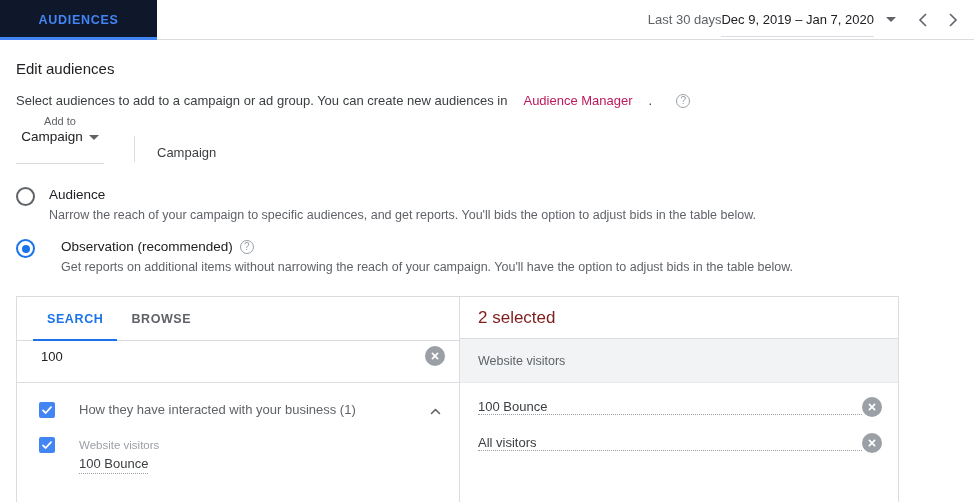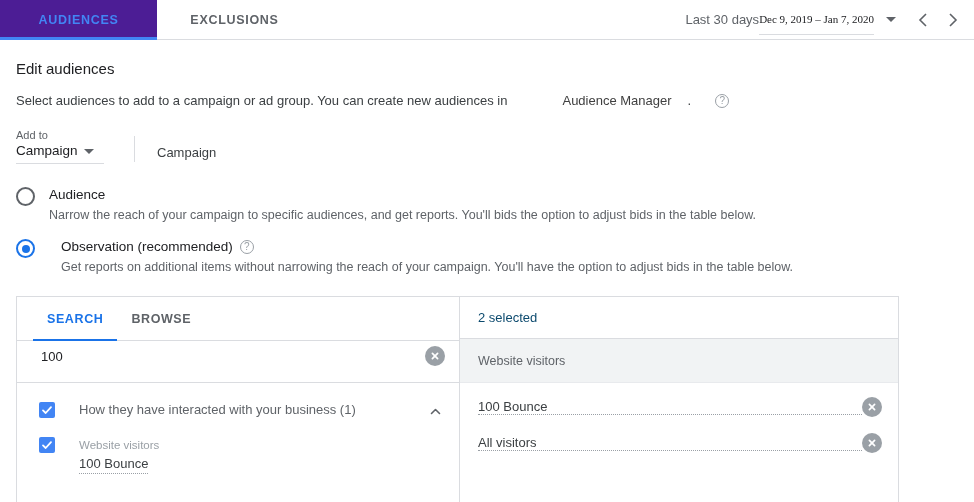--- a/index.html
+++ b/index.html
@@ -24,48 +24,47 @@
     display: flex;
     align-items: center;
     justify-content: center;
     font-size: 12.5px;
     letter-spacing: .7px;
     font-weight: bold;
     color: #5f6368;
     cursor: pointer;
     position: relative;
   }
-  .tab.audiences { width: 157px; background: #4c1d95; color: #4285f4; }
+  .tab.audiences { width: 157px; background: #0f172a; color: #4285f4; }
   .tab.audiences:after {
     content: "";
     position: absolute; left: 0; right: 0; bottom: -1px;
     height: 3px; background: #4285f4;
   }
   .tab.exclusions { width: 155px; background: #ffffff; }
 
   .daterange {
     margin-left: auto;
     display: flex;
     align-items: center;
     padding-right: 6px;
     gap: 0;
   }
   .dr-preset {
     font-size: 13px;
     color: #5f6368;
     white-space: nowrap;
   }
   .dr-value {
-    font-size: 11px;
+    font-size: 13px;
     color: #202124;
     white-space: nowrap;
     border-bottom: 1px solid #dadce0;
     padding: 9px 0 9px 0;
     cursor: pointer;
-    font-family: Liberation Serif, serif;
   }
   .dr-caret {
     width: 34px; height: 40px;
     display: flex; align-items: center; justify-content: center;
     cursor: pointer;
   }
   .caret-down {
     width: 0; height: 0;
     border-left: 5px solid transparent;
     border-right: 5px solid transparent;
@@ -89,24 +88,23 @@
   }
   .page-desc {
     font-size: 13px;
     color: #3c4043;
     margin: 16px 0 0 0;
     display: flex;
     align-items: center;
     gap: 16px;
   }
   .page-desc a {
-    color: #404040;
+    color: #be185d;
     text-decoration: none;
     cursor: pointer;
-    margin-left: 39px;
   }
   .help-icon {
     display: inline-flex;
     align-items: center;
     justify-content: center;
     width: 14px; height: 14px;
     border: 1px solid #9aa0a6;
     border-radius: 50%;
     color: #9aa0a6;
     font-size: 10px;
@@ -122,21 +120,22 @@
     align-items: flex-end;
     margin-top: 18px;
     height: 38px;
   }
   .addto-select {
     display: flex;
     flex-direction: column;
     border-bottom: 1px solid #dadce0;
     width: 88px;
     cursor: pointer;
-    padding-bottom: 3px;
+    padding-bottom: 17px;
+    align-items: center;
   }
   .addto-label { font-size: 11px; color: #5f6368; line-height: 14px; }
   .addto-value-row { display: flex; align-items: center; gap: 6px; }
   .addto-value { font-size: 13.5px; color: #202124; line-height: 18px; }
   .addto-divider {
     width: 1px;
     height: 26px;
     background: #dadce0;
     margin: 0 22px 2px 30px;
   }
@@ -287,22 +286,22 @@
     display: inline-block;
     cursor: help;
   }
 
   
   .selected-header {
     height: 42px;
     display: flex;
     align-items: center;
     padding-left: 18px;
-    font-size: 13px;
-    color: #0c4a6e;
+    font-size: 17px;
+    color: #7f1d1d;
     border-bottom: 1px solid #dadce0;
   }
   .group-band {
     background: #f1f3f4;
     height: 44px;
     display: flex;
     align-items: center;
     padding-left: 18px;
     font-size: 12.5px;
     color: #5f6368;
@@ -323,21 +322,20 @@
     width: fit-content;
     cursor: help;
   }
   .sel-rows { padding-top: 6px; }
 </style>
 </head>
 <body>
 
 <div class="topbar">
   <div class="tab audiences">AUDIENCES</div>
-  <div class="tab exclusions">EXCLUSIONS</div>
 
   <div class="daterange">
     <span class="dr-preset">Last 30 days</span>
     <span class="dr-value">Dec 9, 2019 – Jan 7, 2020</span>
     <span class="dr-caret">
       <span class="caret-down"></span>
     </span>
     <span class="nav-chevron">
       <svg width="10" height="16" viewBox="0 0 10 16">
         <polyline points="8,2 2,8 8,14" fill="none" stroke="#5f6368" stroke-width="1.6"></polyline>

